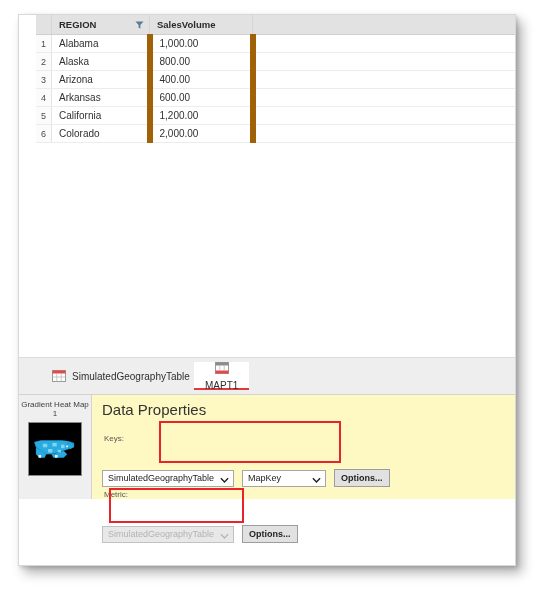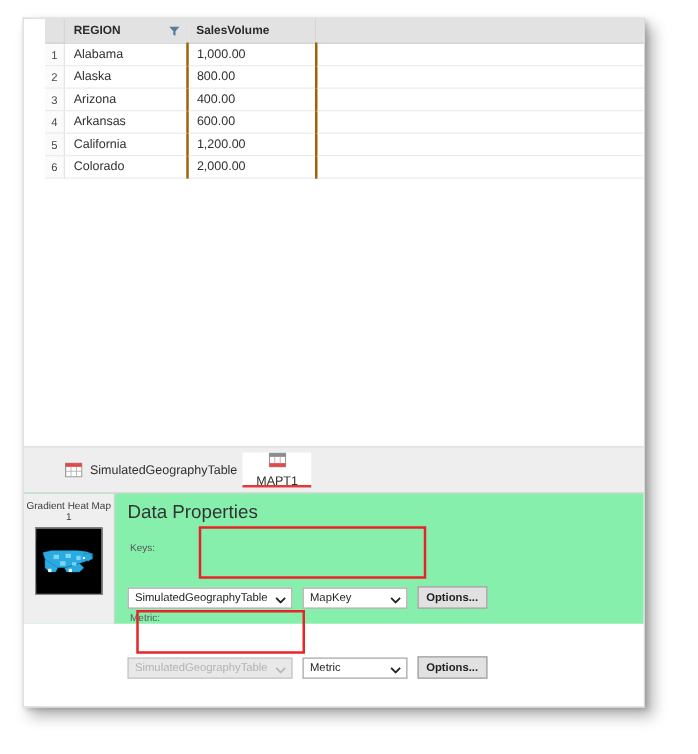--- a/index.html
+++ b/index.html
@@ -82,21 +82,21 @@
     top: 50%;
     transform: translateY(-50%);
     width: 9px;
     height: 9px;
     display: block;
   }
 
   .grid tbody td {
     height: 17px;
     border-bottom: 1px solid #ececec;
-    border-right: 2px solid #a16207;
+    border-right: 6px solid #a16207;
     vertical-align: middle;
     background: #ffffff;
   }
   .grid tbody td.c-rownum {
     text-align: center;
     color: #4a4a4a;
     font-size: 9px;
     background: #fbfbfb;
     border-right: 1px solid #e4e4e4;
   }
@@ -134,21 +134,21 @@
     border-bottom: 2px solid #e03a3a;
     flex-direction: column;
   }
   .tab-icon { width: 14px; height: 12px; display: block; flex: 0 0 auto; }
   .gear-icon { width: 14px; height: 14px; display: block; flex: 0 0 auto; margin-left: 4px; }
 
   
   .props {
     position: relative;
     height: 104px;
-    background: #86efac;
+    background: #fef9c3;
     border-top: 1px solid #d3d3d3;
     display: flex;
   }
 
   .thumb-pane {
     width: 72px;
     flex: 0 0 auto;
     background: #efefef;
     border-right: 1px solid #d4d4d4;
     padding-top: 5px;
@@ -411,28 +411,20 @@
         <div class="field-label">Metric:</div>
         <div class="field-row">
           <div class="combo w-wide disabled">
             <span>SimulatedGeographyTable</span>
             <span class="caret">
               <svg viewBox="0 0 10 7" xmlns="http://www.w3.org/2000/svg" aria-hidden="true">
                 <polyline points="1,1.5 5,5.5 9,1.5" fill="none" stroke="#b8b8b8" stroke-width="1.6"></polyline>
               </svg>
             </span>
           </div>
-          <div class="combo w-mid">
-            <span>Metric</span>
-            <span class="caret">
-              <svg viewBox="0 0 10 7" xmlns="http://www.w3.org/2000/svg" aria-hidden="true">
-                <polyline points="1,1.5 5,5.5 9,1.5" fill="none" stroke="#222222" stroke-width="1.6"></polyline>
-              </svg>
-            </span>
-          </div>
           <div class="btn">Options...</div>
         </div>
       </div>
     </div>
   </div>
 
   <div class="annot" id="annot-tab"></div>
   <div class="annot" id="annot-keys"></div>
 
 </div>

